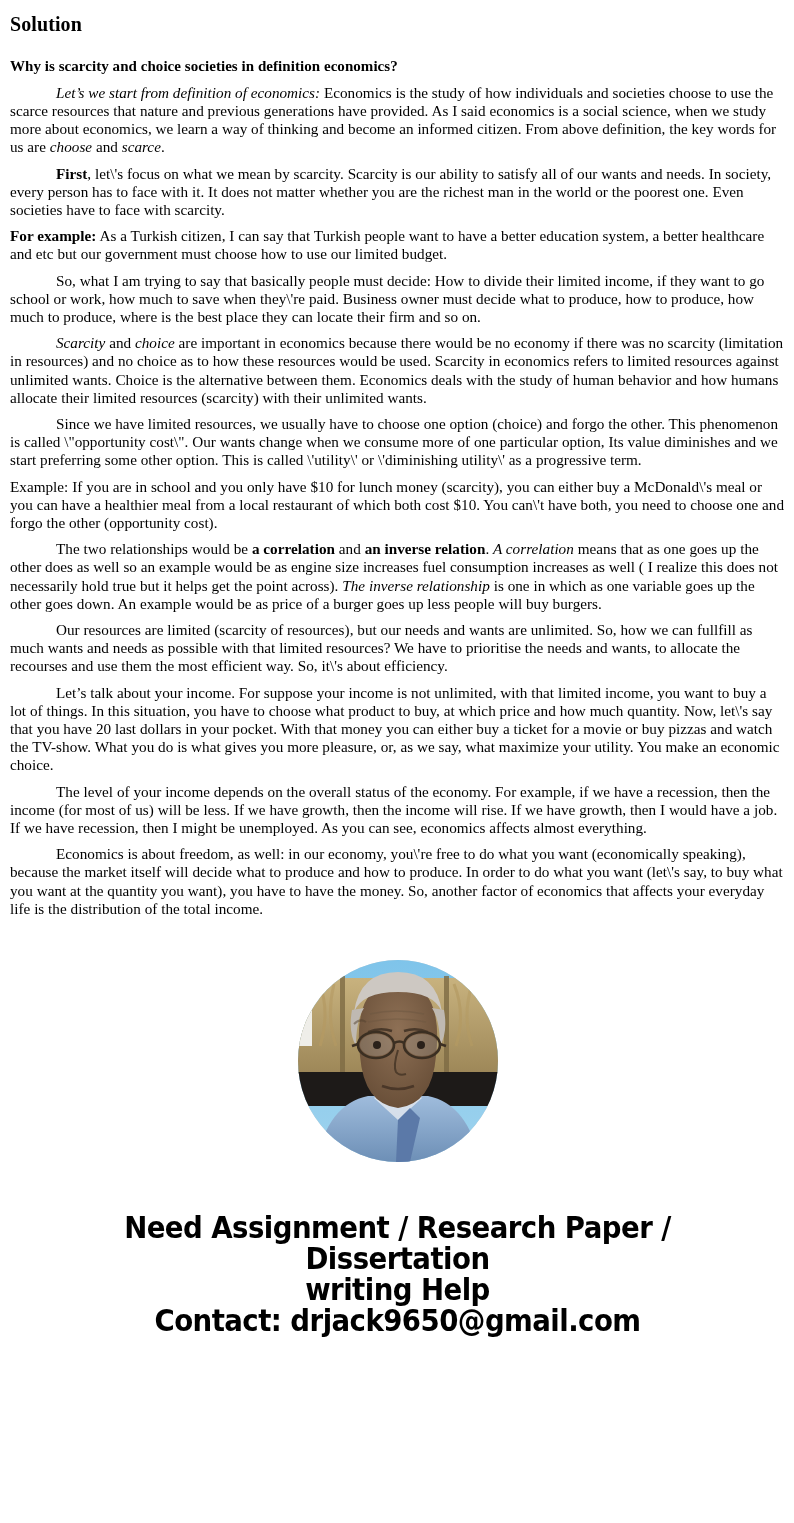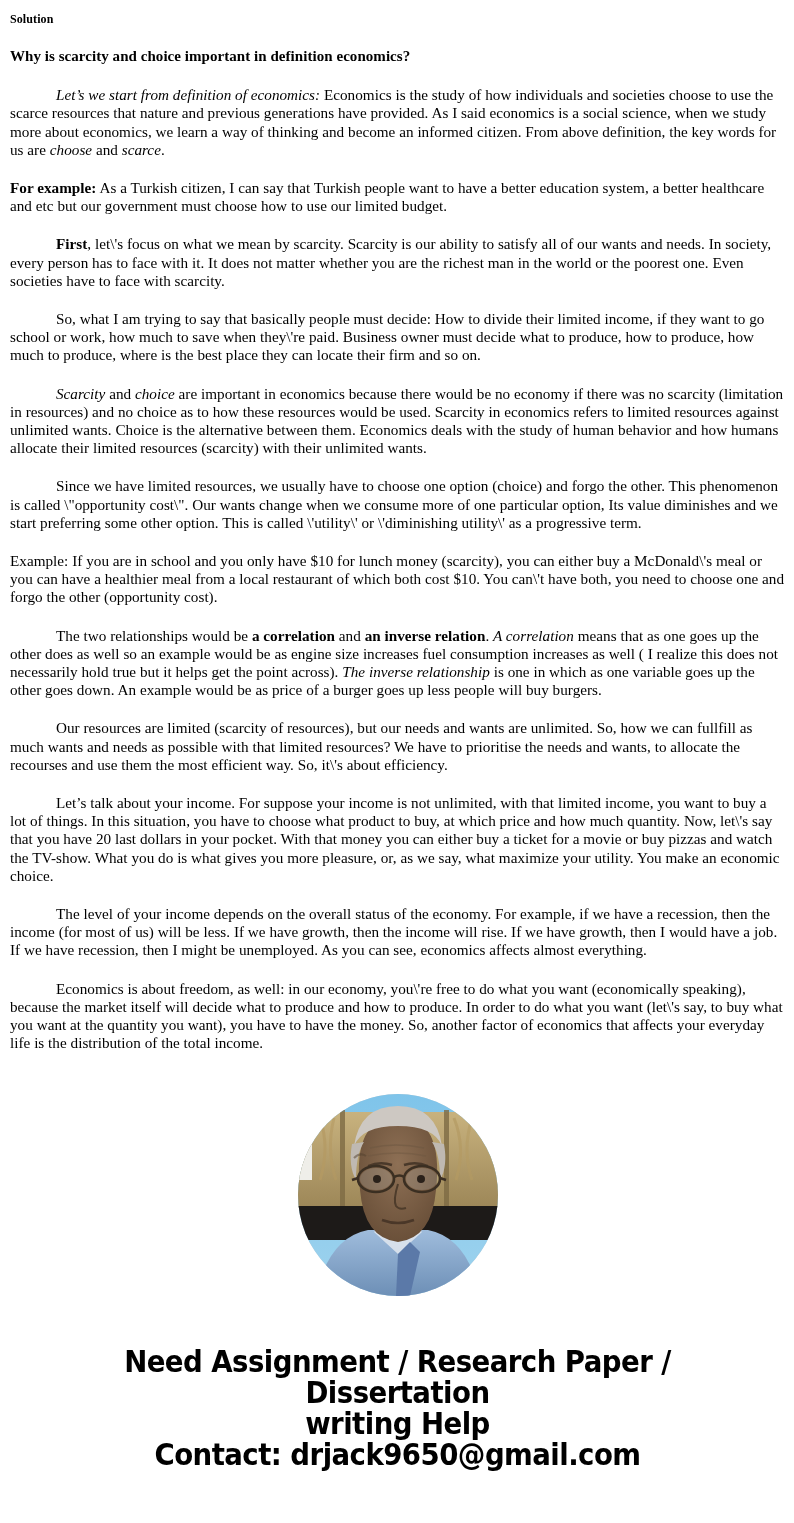--- a/index.html
+++ b/index.html
@@ -13,40 +13,40 @@
     font-family: "Liberation Serif", "DejaVu Serif", serif;
     color: #000000;
     -webkit-font-smoothing: antialiased;
   }
   .page {
     width: 794px;
     box-sizing: border-box;
     padding: 8px 9px 0 10px;
   }
   h1.solution-title {
-    font-size: 12px;
+    font-size: 20px;
     font-weight: bold;
     margin: 4px 0 0 0;
     line-height: 1.2;
     letter-spacing: 0.1px;
   }
   h2.q-heading {
     font-size: 15px;
     font-weight: bold;
     margin: 21px 0 0 0;
     line-height: 1.25;
     letter-spacing: 0.05px;
   }
   h2.q-heading.wrap2 {
     margin-top: 23px;
   }
   p.body {
     font-size: 15.2px;
     line-height: 18.2px;
-    margin: 20px 0 0 0;
+    margin: 8px 0 0 0;
     text-align: left;
     letter-spacing: 0.02px;
   }
   p.body.indent {
     text-indent: 46px;
   }
   p.body.noindent {
     text-indent: 0;
   }
   .it { font-style: italic; }
@@ -82,27 +82,27 @@
   .footer .line2 { display: block; }
   .footer .line3 { display: block; }
 </style>
 </head>
 <body>
 
 <div class="page">
 
   <h1 class="solution-title">Solution</h1>
 
-  <h2 class="q-heading">Why is scarcity and choice important in definition economics?</h2>
+  <h2 class="q-heading">Why is scarcity and choice societies in definition economics?</h2>
 
   <p class="body indent"><span class="it">Let’s we start from definition of economics:</span><span> Economics is the study of how individuals and societies choose to use the scarce resources that nature and previous generations have provided. As I said economics is a social science, when we study more about economics, we learn a way of thinking and become an informed citizen. From above definition, the key words for us are </span><span class="it">choose</span><span> and </span><span class="it">scarce</span><span>.</span></p>
 
+  <p class="body indent"><span class="bd">First</span><span>, let\'s focus on what we mean by scarcity. Scarcity is our ability to satisfy all of our wants and needs. In society, every person has to face with it. It does not matter whether you are the richest man in the world or the poorest one. Even societies have to face with scarcity.</span></p>
+
   <p class="body noindent"><span class="bd">For example:</span><span> As a Turkish citizen, I can say that Turkish people want to have a better education system, a better healthcare and etc but our government must choose how to use our limited budget.</span></p>
-
-  <p class="body indent"><span class="bd">First</span><span>, let\'s focus on what we mean by scarcity. Scarcity is our ability to satisfy all of our wants and needs. In society, every person has to face with it. It does not matter whether you are the richest man in the world or the poorest one. Even societies have to face with scarcity.</span></p>
 
   <p class="body indent">So, what I am trying to say that basically people must decide: How to divide their limited income, if they want to go school or work, how much to save when they\'re paid. Business owner must decide what to produce, how to produce, how much to produce, where is the best place they can locate their firm and so on.</p>
 
   <p class="body indent"><span class="it">Scarcity</span><span> and </span><span class="it">choice</span><span> are important in economics because there would be no economy if there was no scarcity (limitation in resources) and no choice as to how these resources would be used. Scarcity in economics refers to limited resources against unlimited wants. Choice is the alternative between them. Economics deals with the study of human behavior and how humans allocate their limited resources (scarcity) with their unlimited wants.</span></p>
 
   <p class="body indent">Since we have limited resources, we usually have to choose one option (choice) and forgo the other. This phenomenon is called \"opportunity cost\". Our wants change when we consume more of one particular option, Its value diminishes and we start preferring some other option. This is called \'utility\' or \'diminishing utility\' as a progressive term.</p>
 
   <p class="body noindent">Example: If you are in school and you only have $10 for lunch money (scarcity), you can either buy a McDonald\'s meal or you can have a healthier meal from a local restaurant of which both cost $10. You can\'t have both, you need to choose one and forgo the other (opportunity cost).</p>
 
 

